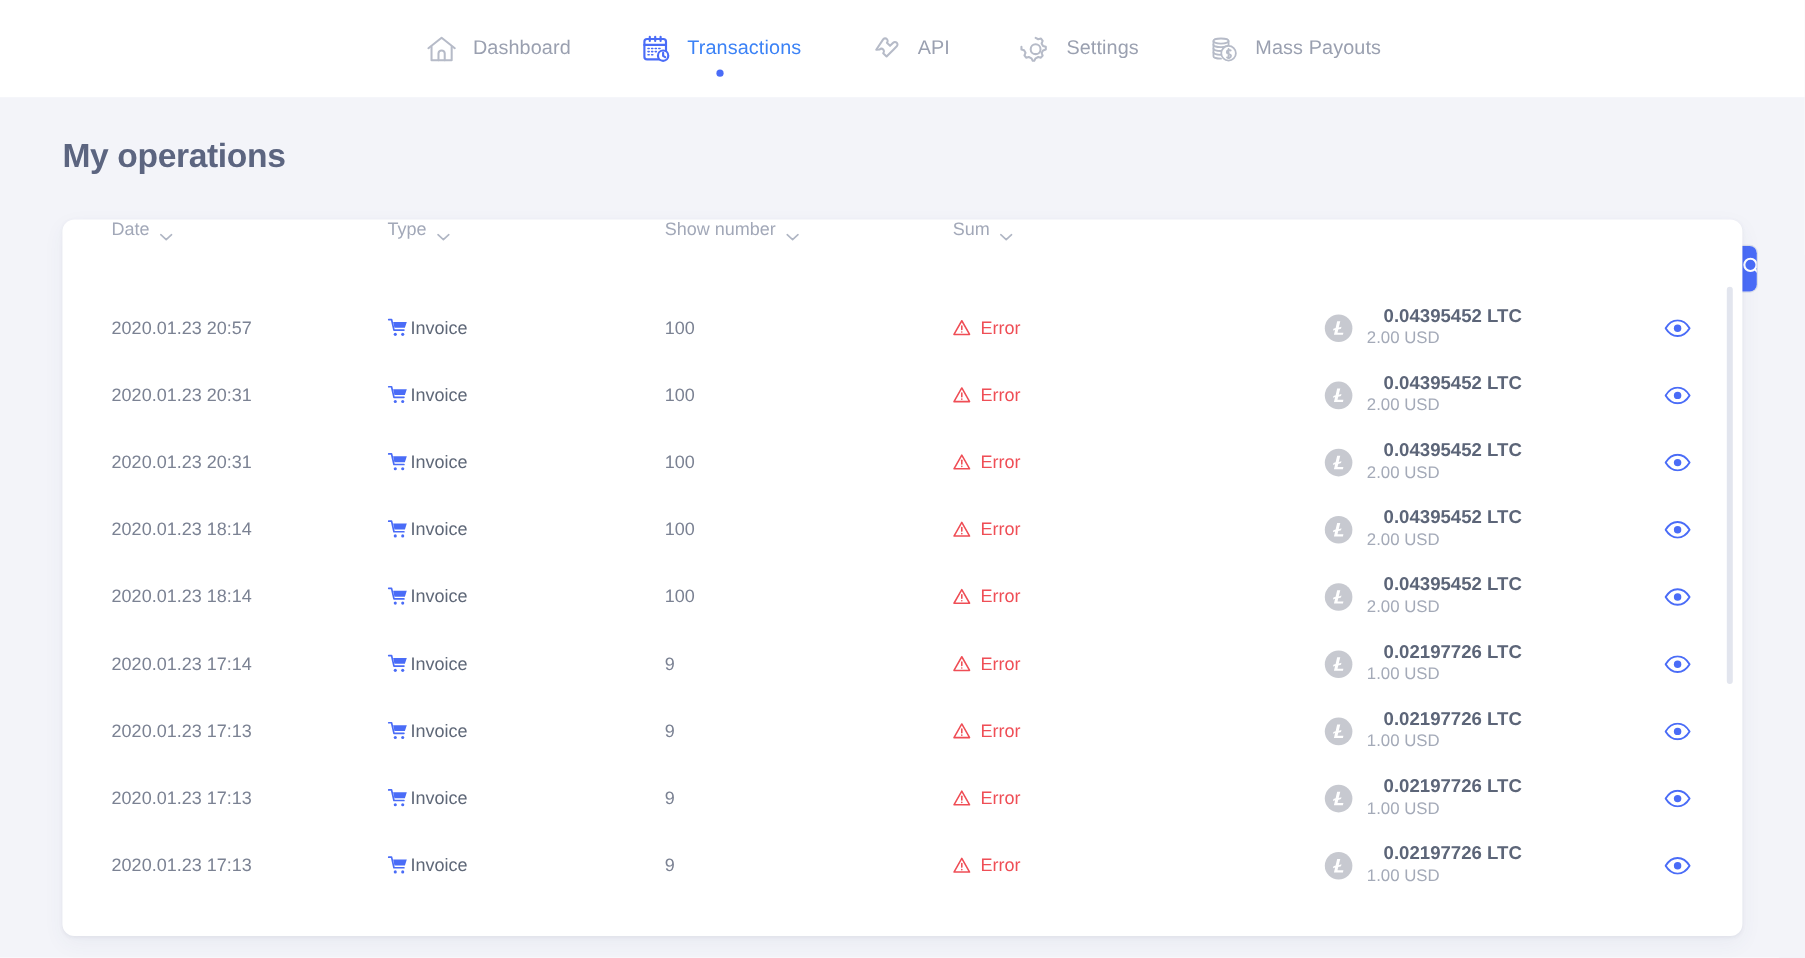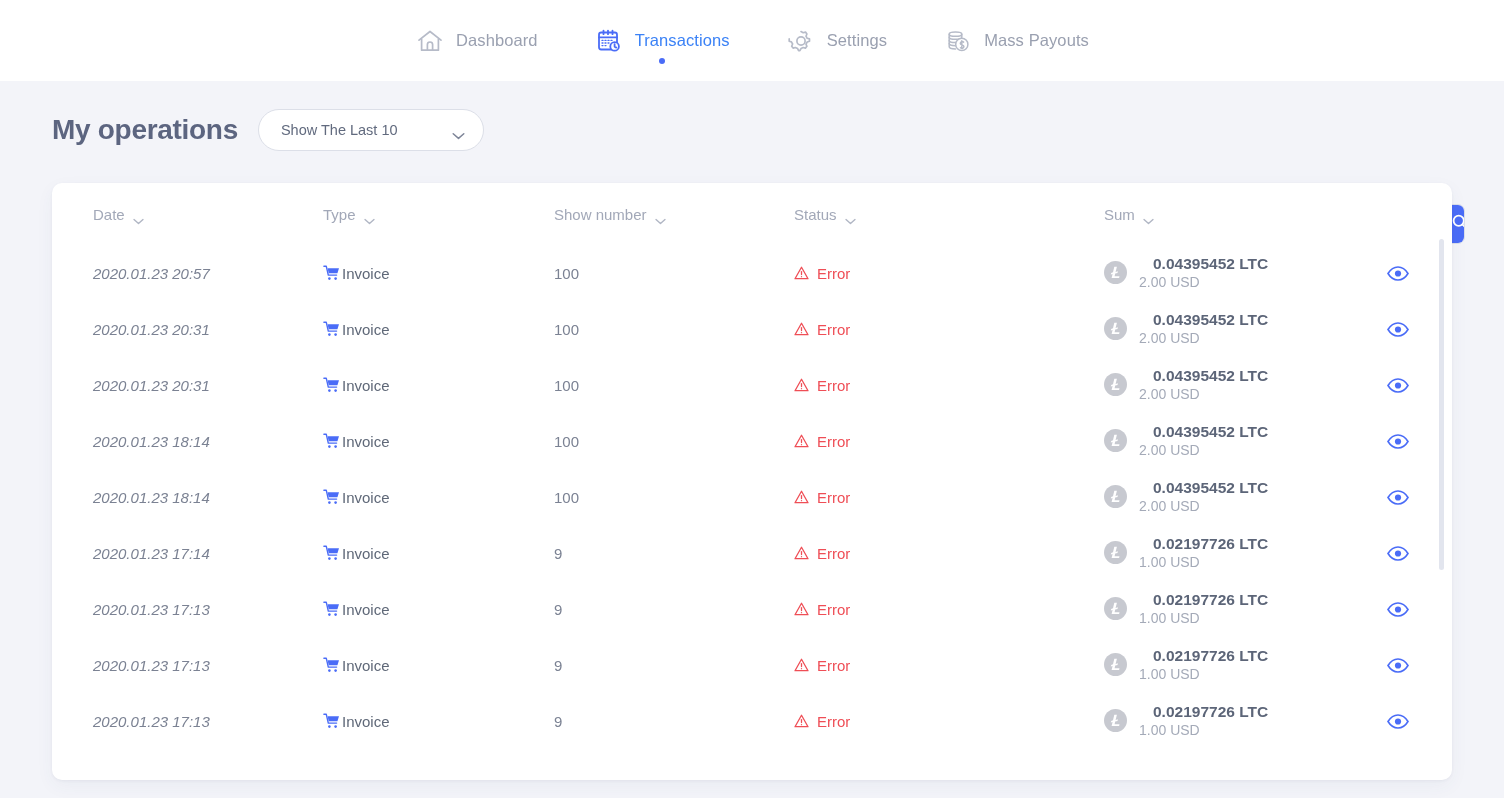--- a/index.html
+++ b/index.html
@@ -199,21 +199,21 @@
     top: 183px;
     width: 1400px;
     height: 597px;
     background: #ffffff;
     border-radius: 10px;
     box-shadow: 0 1px 3px rgba(60,70,110,.06), 0 6px 18px rgba(60,70,110,.05);
     overflow: hidden;
   }
   .thead {
     display: flex;
-    align-items: center;
+    align-items: flex-start;
     height: 62px;
     padding: 0 0 0 41px;
   }
   .th {
     display: flex;
     align-items: center;
     gap: 8px;
     font-size: 15px;
     color: #a2a8b8;
     font-weight: 400;
@@ -234,21 +234,20 @@
     display: flex;
     align-items: center;
     height: 56px;
     padding: 0 0 0 41px;
   }
   .cell { display: flex; align-items: center; }
   .date-text {
     font-size: 15px;
     color: #7b8293;
     white-space: nowrap;
-    font-style: italic;
   }
   .type-cell { gap: 2px; }
   .cart-icon { width: 17px; height: 16px; display: block; flex: none; }
   .type-text { font-size: 15px; color: #5f6878; font-weight: 500; }
   .order-text { font-size: 15px; color: #7b8293; }
   .status-cell { gap: 8px; }
   .warn-icon { width: 15px; height: 14px; display:block; flex:none; }
   .status-text { font-size: 15px; color: #ef4e56; font-weight: 500; }
 
   .sum-cell { gap: 12px; align-items: center; }
@@ -331,20 +330,28 @@
           <path d="M8 19.6 h1 M11 19.6 h1"></path>
         </g>
         <circle cx="20.6" cy="20.4" r="4.3" fill="#ffffff"></circle>
         <path d="M20.6 18.1 V20.6 L22.3 21.6"></path>
       </svg>
     </span>
     <span class="nav-label">Transactions</span>
     <span class="nav-dot"></span>
   </div>
 
+  <div class="nav-item">
+    <span class="nav-icon">
+      <svg viewBox="0 0 30 30" fill="none" stroke="#b6bbc8" stroke-width="1.7" stroke-linejoin="round" stroke-linecap="round">
+        <path d="M12.1 6.6 a2.1 2.1 0 1 1 3 3 l2.6 2.6 2.6-2.6 a2.1 2.1 0 1 1 3 3 l-2.6 2.6 -5.9 5.9 -2.8-2.8 a2.1 2.1 0 1 0 -3-3 L6.2 15.5 Z"></path>
+      </svg>
+    </span>
+    <span class="nav-label">API</span>
+  </div>
 
   <div class="nav-item">
     <span class="nav-icon">
       <svg viewBox="0 0 30 30" fill="none" stroke="#b6bbc8" stroke-width="1.7" stroke-linejoin="round" stroke-linecap="round">
         <path d="M15 5.6 l2.2 1.1 2.3-.6 1.4 1.9 -.9 2.2 1.2 2.1 2.3.6 v2.4 l-2.3.7 -1.2 2.1 .9 2.2 -1.5 1.8 -2.2-.6 -2.2 1.1 -1.1 2.1 H12.6 l-1-2.1 -2.3-1.1 -2.2.6 -1.4-1.9 .9-2.2 -1.2-2.1 -2.2-.6 v-2.4"></path>
         <circle cx="15" cy="15" r="4.1"></circle>
       </svg>
     </span>
     <span class="nav-label">Settings</span>
   </div>
@@ -361,28 +368,20 @@
         <path d="M18.8 14.8 v7.2 M20.6 16.1 a2 2 0 0 0 -3.3 1.4 c0 2 3.6 1.1 3.6 3 a2 2 0 0 1 -3.4 1.3"></path>
       </svg>
     </span>
     <span class="nav-label">Mass Payouts</span>
   </div>
 </div>
 
 <div class="toolbar">
   <div class="page-title">My operations</div>
 
-  <div class="select-pill">
-    <span class="sel-text">Show The Last 10</span>
-    <span class="chev">
-      <svg viewBox="0 0 13 8" fill="none" stroke="#7e8598" stroke-width="1.5" stroke-linecap="round" stroke-linejoin="round">
-          <path d="M1.2 1.8 L6.5 6.4 L11.8 1.8"></path>
-        </svg>
-    </span>
-  </div>
 
   <div class="toolbar-right">
 
     <div class="type-pill">
       <span class="list-icon">
         <svg viewBox="0 0 16 13" fill="none" stroke="#7e8598" stroke-width="1.5" stroke-linecap="round">
           <path d="M5 1.6 H15 M5 6.5 H15 M5 11.4 H15"></path>
           <path d="M1 1.6 h.6 M1 6.5 h.6 M1 11.4 h.6"></path>
         </svg>
       </span>
@@ -452,28 +451,20 @@
       </span>
     </div>
     <div class="th col-order">
       <span>Show number</span>
       <span class="chev">
         <svg viewBox="0 0 11 7" fill="none" stroke="#b0b6c4" stroke-width="1.4" stroke-linecap="round" stroke-linejoin="round">
             <path d="M1 1.6 L5.5 5.6 L10 1.6"></path>
           </svg>
       </span>
     </div>
-    <div class="th col-status">
-      <span>Status</span>
-      <span class="chev">
-        <svg viewBox="0 0 11 7" fill="none" stroke="#b0b6c4" stroke-width="1.4" stroke-linecap="round" stroke-linejoin="round">
-            <path d="M1 1.6 L5.5 5.6 L10 1.6"></path>
-          </svg>
-      </span>
-    </div>
     <div class="th col-sum">
       <span>Sum</span>
       <span class="chev">
         <svg viewBox="0 0 11 7" fill="none" stroke="#b0b6c4" stroke-width="1.4" stroke-linecap="round" stroke-linejoin="round">
             <path d="M1 1.6 L5.5 5.6 L10 1.6"></path>
           </svg>
       </span>
     </div>
     <div class="col-eye"></div>
   </div>

